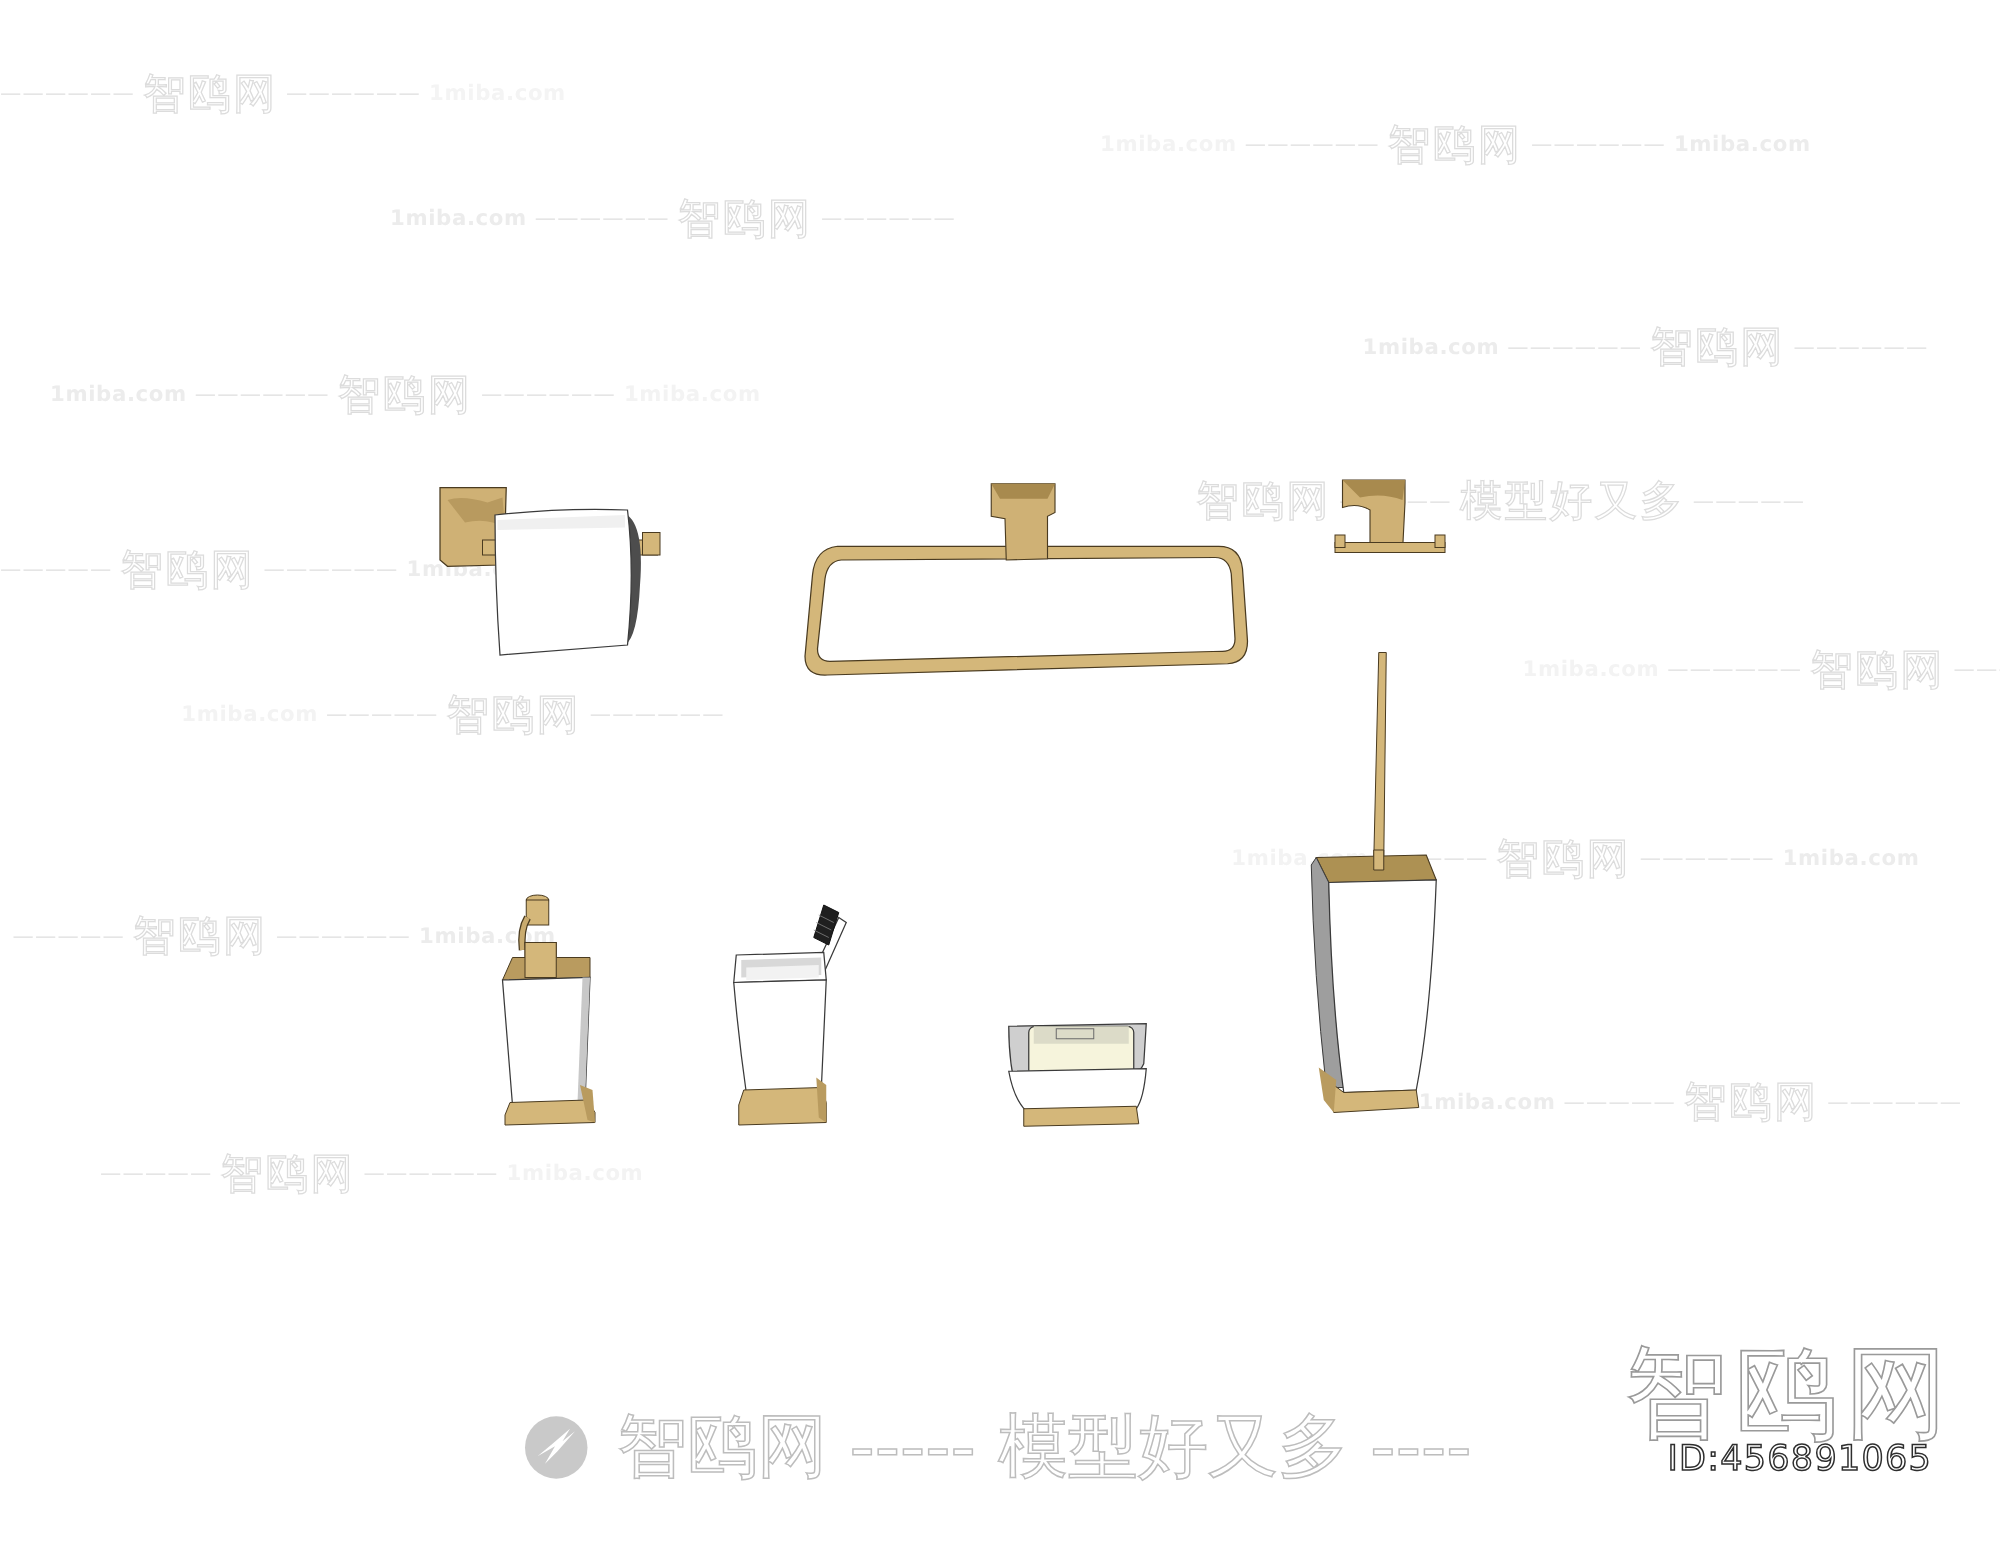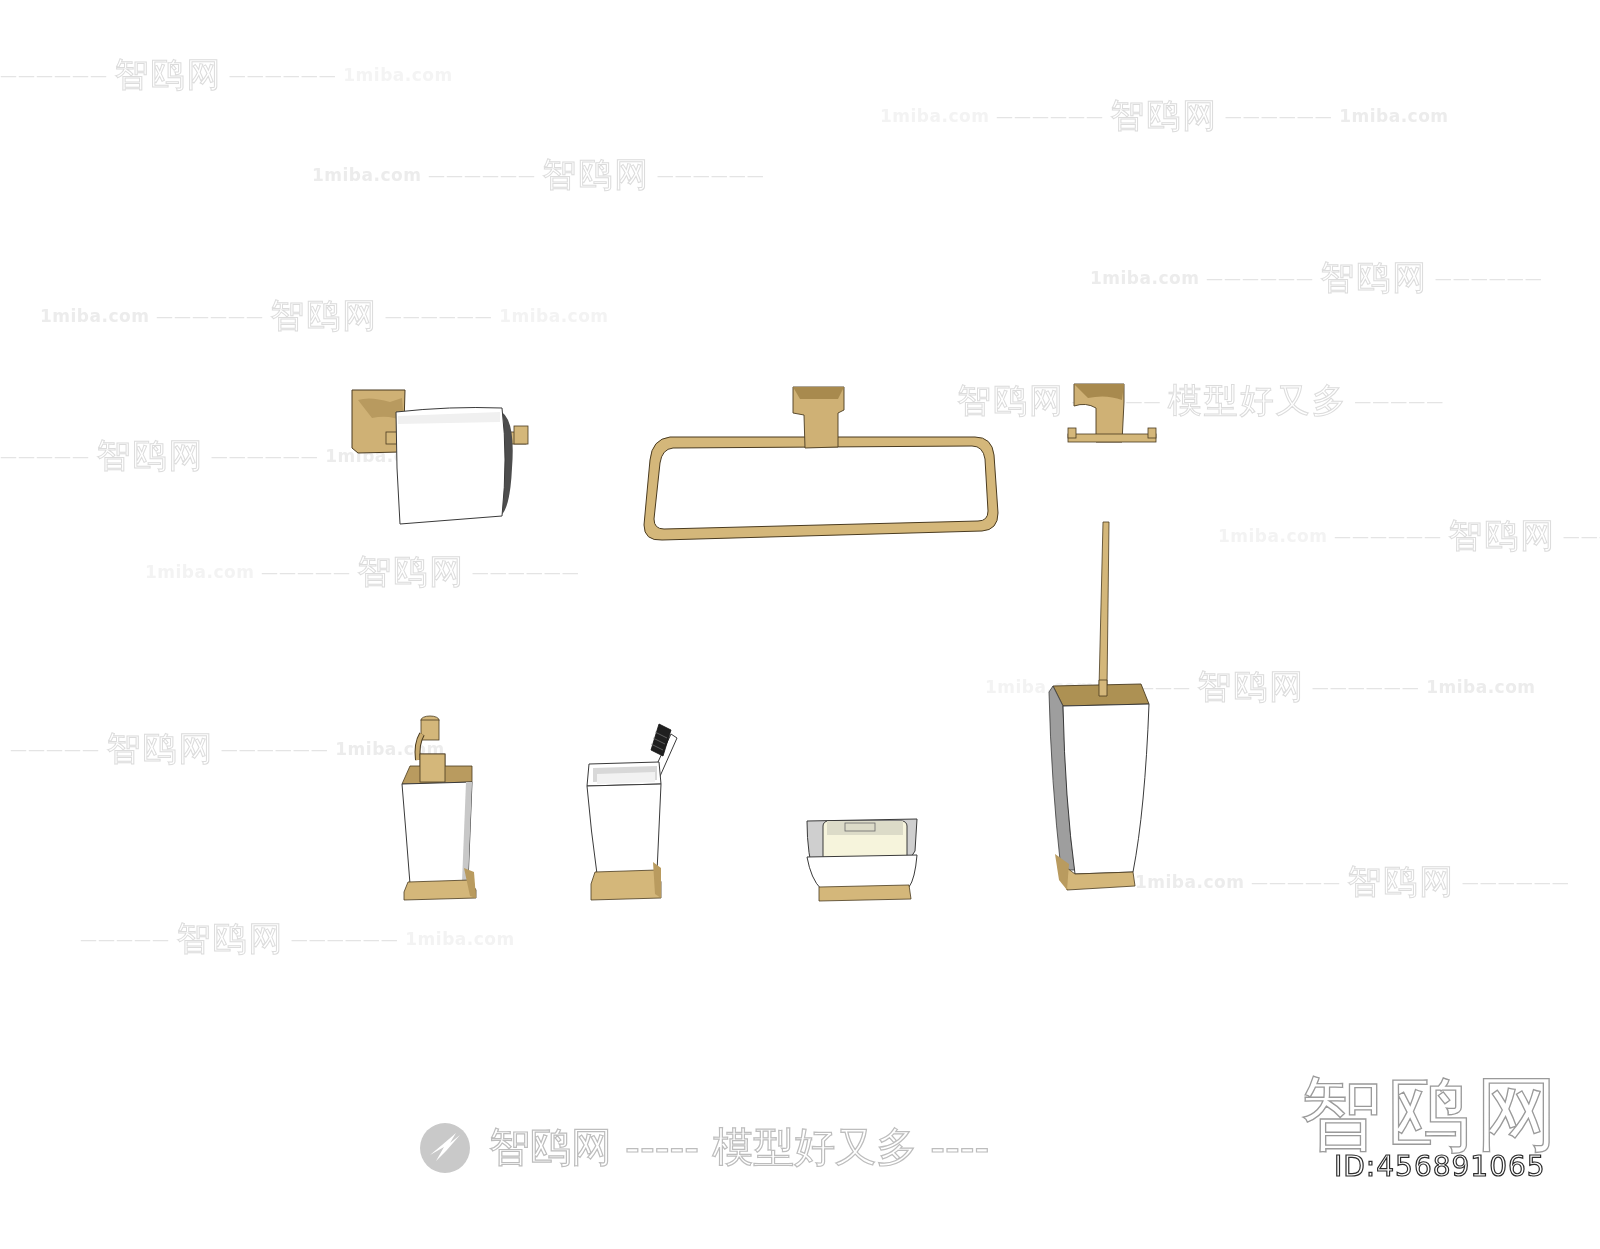--- a/index.html
+++ b/index.html
@@ -6,21 +6,21 @@
     body { width: 1600px; height: 1249px; position: relative; overflow: hidden; font-family: "DejaVu Sans", sans-serif; }
     .wm { position: absolute; white-space: nowrap; color: #ececec; font-family: "DejaVu Sans", sans-serif; font-size: 17px; font-weight: bold; letter-spacing: 0.5px; }
     .wm .cn { font-size: 34px; font-weight: normal; color: transparent; -webkit-text-stroke: 1px #dcdcdc; letter-spacing: 2px; vertical-align: middle; }
     .wm .dash { color: #e4e4e4; font-weight: normal; letter-spacing: 1px; vertical-align: middle; }
     .wm .url { vertical-align: middle; }
     .wm.faint .url { color: #f4f4f4; }
     .obj { position: absolute; }
     .obj svg { display: block; overflow: visible; }
     .big-logo { position: absolute; left: 1300px; top: 1060px; font-size: 82px; color: transparent; -webkit-text-stroke: 1.3px #9a9a9a; letter-spacing: 6px; font-family: "DejaVu Sans", sans-serif; }
     .id-label { position: absolute; left: 1334px; top: 1150px; font-size: 28px; color: #ffffff; -webkit-text-stroke: 1.2px #2e2e2e; font-family: "DejaVu Sans", sans-serif; letter-spacing: 1px; }
-    .bottom-wm { position: absolute; left: 420px; top: 1120px; white-space: nowrap; font-size: 41px; color: transparent; -webkit-text-stroke: 1.2px #bdbdbd; font-family: "DejaVu Sans", sans-serif; }
+    .bottom-wm { position: absolute; left: 420px; top: 1120px; white-space: nowrap; font-size: 56px; color: transparent; -webkit-text-stroke: 1.2px #bdbdbd; font-family: "DejaVu Sans", sans-serif; }
     .bottom-wm .logo-circle { display: inline-block; width: 50px; height: 50px; border-radius: 50%; background: #c9c9c9; vertical-align: middle; position: relative; margin-right: 6px; }
     .bottom-wm .logo-circle svg { position: absolute; left: 0; top: 0; }
     .bottom-wm span { vertical-align: middle; }
   </style>
 </head>
 <body>
 
 <div class="wm faint" style="left:0px; top:52px;">
   <span class="dash">——————</span>
   <span class="cn">智鸥网</span>

